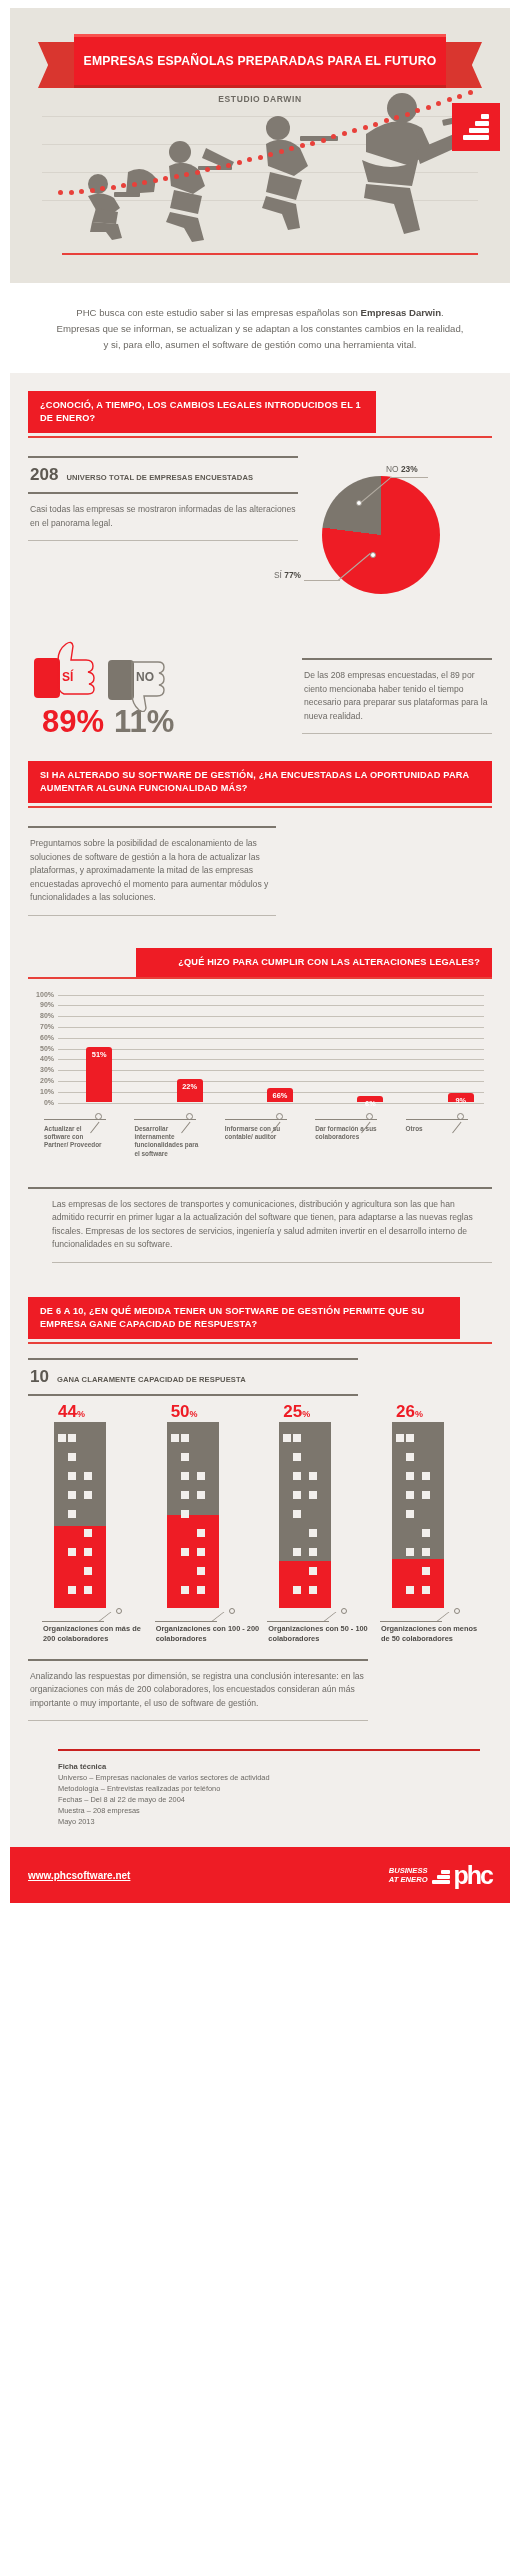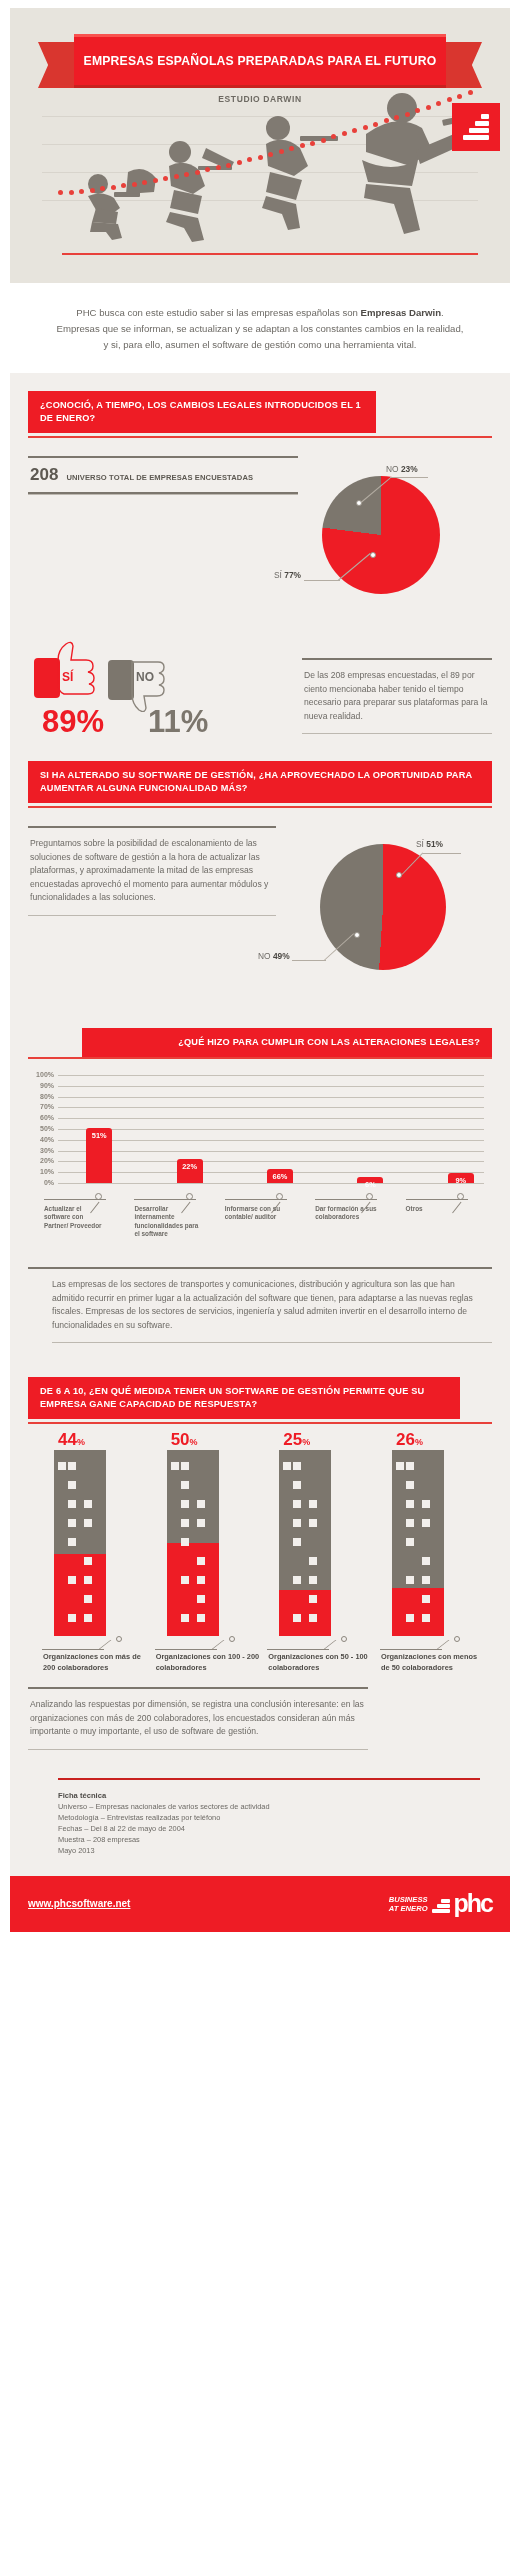--- a/index.html
+++ b/index.html
@@ -250,20 +250,21 @@
     </div>
 
     <div style="display:flex; padding-top:18px;">
       <div style="width:270px;">
         <div class="hrule-dark"></div>
         <div class="stat-row">
           <div class="stat-num">208</div>
           <div class="stat-cap">UNIVERSO TOTAL DE EMPRESAS ENCUESTADAS</div>
         </div>
         <div class="hrule-dark"></div>
+        <div class="body-txt">Casi todas las empresas se mostraron informadas de las alteraciones en el panorama legal.</div>
         <div class="hrule-light"></div>
       </div>
 
       <div style="width:194px; position:relative; height:150px;">
         <div class="pie" style="position:absolute; left:24px; top:20px; width:118px; height:118px;
              background: conic-gradient(#ee1c25 0deg 277.2deg, #7c766d 277.2deg 360deg);"></div>
         <div class="pie-dot" style="left:58px; top:44px;"></div>
         <div class="leader" style="left:63px; top:46px; width:38px; transform:rotate(-40deg);"></div>
         <div class="leader" style="left:92px; top:21px; width:38px;"></div>
         <div class="pie-lab" style="left:88px; top:8px;"><span>NO</span> <b>23%</b></div>
@@ -288,66 +289,53 @@
             <div class="word" style="left:34px; top:36px; color:#ee1c25;">SÍ</div>
           </div>
           <div class="thumb">
             <div class="pad" style="left:2px; top:26px; background:#7c766d;"></div>
             <svg width="78" height="78" style="position:absolute; left:0; top:0;">
               <path d="M26 28 L52 28 Q58 28 58 33 Q58 38 53 39 Q58 40 58 45 Q58 50 53 51 Q58 52 58 56 Q58 62 51 62 L38 62 L40 74 Q39 80 33 76 Q26 70 26 60 Z" fill="none" stroke="#8b857c" stroke-width="1.4"></path>
             </svg>
             <div class="word" style="left:30px; top:36px; color:#6d6a65;">NO</div>
           </div>
         </div>
-        <div class="pct-row" style="padding-left:14px; gap:44px; margin-top:-6px;">
+        <div class="pct-row" style="padding-left:14px; gap:10px; margin-top:-6px;">
           <div class="pct red">89%</div>
           <div class="pct grey">11%</div>
         </div>
       </div>
       <div style="width:190px; padding-top:24px;">
         <div class="hrule-dark"></div>
         <div class="body-txt">De las 208 empresas encuestadas, el 89 por ciento mencionaba haber tenido el tiempo necesario para preparar sus plataformas para la nueva realidad.</div>
         <div class="hrule-light"></div>
       </div>
     </div>
   </div>
 
   <div class="section" style="padding-bottom:10px;">
     <div class="qbar-wrap" style="padding-top:14px;">
       <div class="qbar left" style="width:464px;">
-        <span>SI HA ALTERADO SU SOFTWARE DE GESTIÓN, ¿HA APROVECHADO LA OPORTUNIDAD PARA AUMENTAR ALGUNA FUNCIONALIDAD MÁS?</span>
+        <span>SI HA ALTERADO SU SOFTWARE DE GESTIÓN, ¿HA ENCUESTADAS LA OPORTUNIDAD PARA AUMENTAR ALGUNA FUNCIONALIDAD MÁS?</span>
       </div>
       <div class="qrule"></div>
     </div>
 
     <div style="display:flex; padding-top:18px;">
       <div style="width:248px;">
         <div class="hrule-dark"></div>
         <div class="body-txt">Preguntamos sobre la posibilidad de escalonamiento de las soluciones de software de gestión a la hora de actualizar las plataformas, y aproximadamente la mitad de las empresas encuestadas aprovechó el momento para aumentar módulos y funcionalidades a las soluciones.</div>
         <div class="hrule-light"></div>
       </div>
-      <div style="width:216px; position:relative; height:170px;">
-        <div class="pie" style="position:absolute; left:44px; top:18px; width:126px; height:126px;
-             background: conic-gradient(#ee1c25 0deg 183.6deg, #7c766d 183.6deg 360deg);"></div>
-        <div class="pie-dot" style="left:120px; top:46px;"></div>
-        <div class="leader" style="left:126px; top:48px; width:30px; transform:rotate(-46deg);"></div>
-        <div class="leader" style="left:147px; top:27px; width:38px;"></div>
-        <div class="pie-lab" style="left:140px; top:13px;"><span>SÍ</span> <b>51%</b></div>
-
-        <div class="pie-dot" style="left:78px; top:106px;"></div>
-        <div class="leader" style="left:48px; top:134px; width:40px; transform:rotate(-42deg);"></div>
-        <div class="leader" style="left:16px; top:134px; width:34px;"></div>
-        <div class="pie-lab" style="left:-18px; top:125px;"><span>NO</span> <b>49%</b></div>
-      </div>
     </div>
   </div>
 
   <div class="section" style="padding-bottom:12px;">
     <div class="qbar-wrap" style="padding-top:22px;">
-      <div class="qbar right" style="width:410px;">
+      <div class="qbar right" style="width:356px;">
         <span>¿QUÉ HIZO PARA CUMPLIR CON LAS ALTERACIONES LEGALES?</span>
       </div>
       <div class="qrule"></div>
     </div>
 
     <div class="chart" id="barchart">
           <div class="ylab" style="top: 2px;">100%</div>
           <div class="gline" style="top: 6px;"></div>
           <div class="ylab" style="top: 12.8px;">90%</div>
           <div class="gline" style="top: 16.8px;"></div>
@@ -416,20 +404,28 @@
   </div>
 
   <div class="section" style="padding-bottom:12px;">
     <div class="qbar-wrap" style="padding-top:22px;">
       <div class="qbar left" style="width:432px;">
         <span>DE 6 A 10, ¿EN QUÉ MEDIDA TENER UN SOFTWARE DE GESTIÓN PERMITE QUE SU EMPRESA GANE CAPACIDAD DE RESPUESTA?</span>
       </div>
       <div class="qrule"></div>
     </div>
 
+    <div style="padding-top:14px; width:330px;">
+      <div class="hrule-dark"></div>
+      <div class="stat-row">
+        <div class="stat-num">10</div>
+        <div class="stat-cap">GANA CLARAMENTE CAPACIDAD DE RESPUESTA</div>
+      </div>
+      <div class="hrule-dark"></div>
+    </div>
 
     <div class="bld-row" id="buildings">
           <div class="bld-col">
             <div class="bld-pct"><span>44</span><sup>%</sup></div>
             <div class="bld">
               <div class="fill" style="height: 81.84px;"></div>
               <div class="win" style="left: 14px; top: 12px;"></div>
               <div class="win" style="left: 4px; top: 12px;"></div>
               <div class="win" style="left: 14px; top: 31px;"></div>
               <div class="win" style="left: 14px; top: 50px;"></div>

